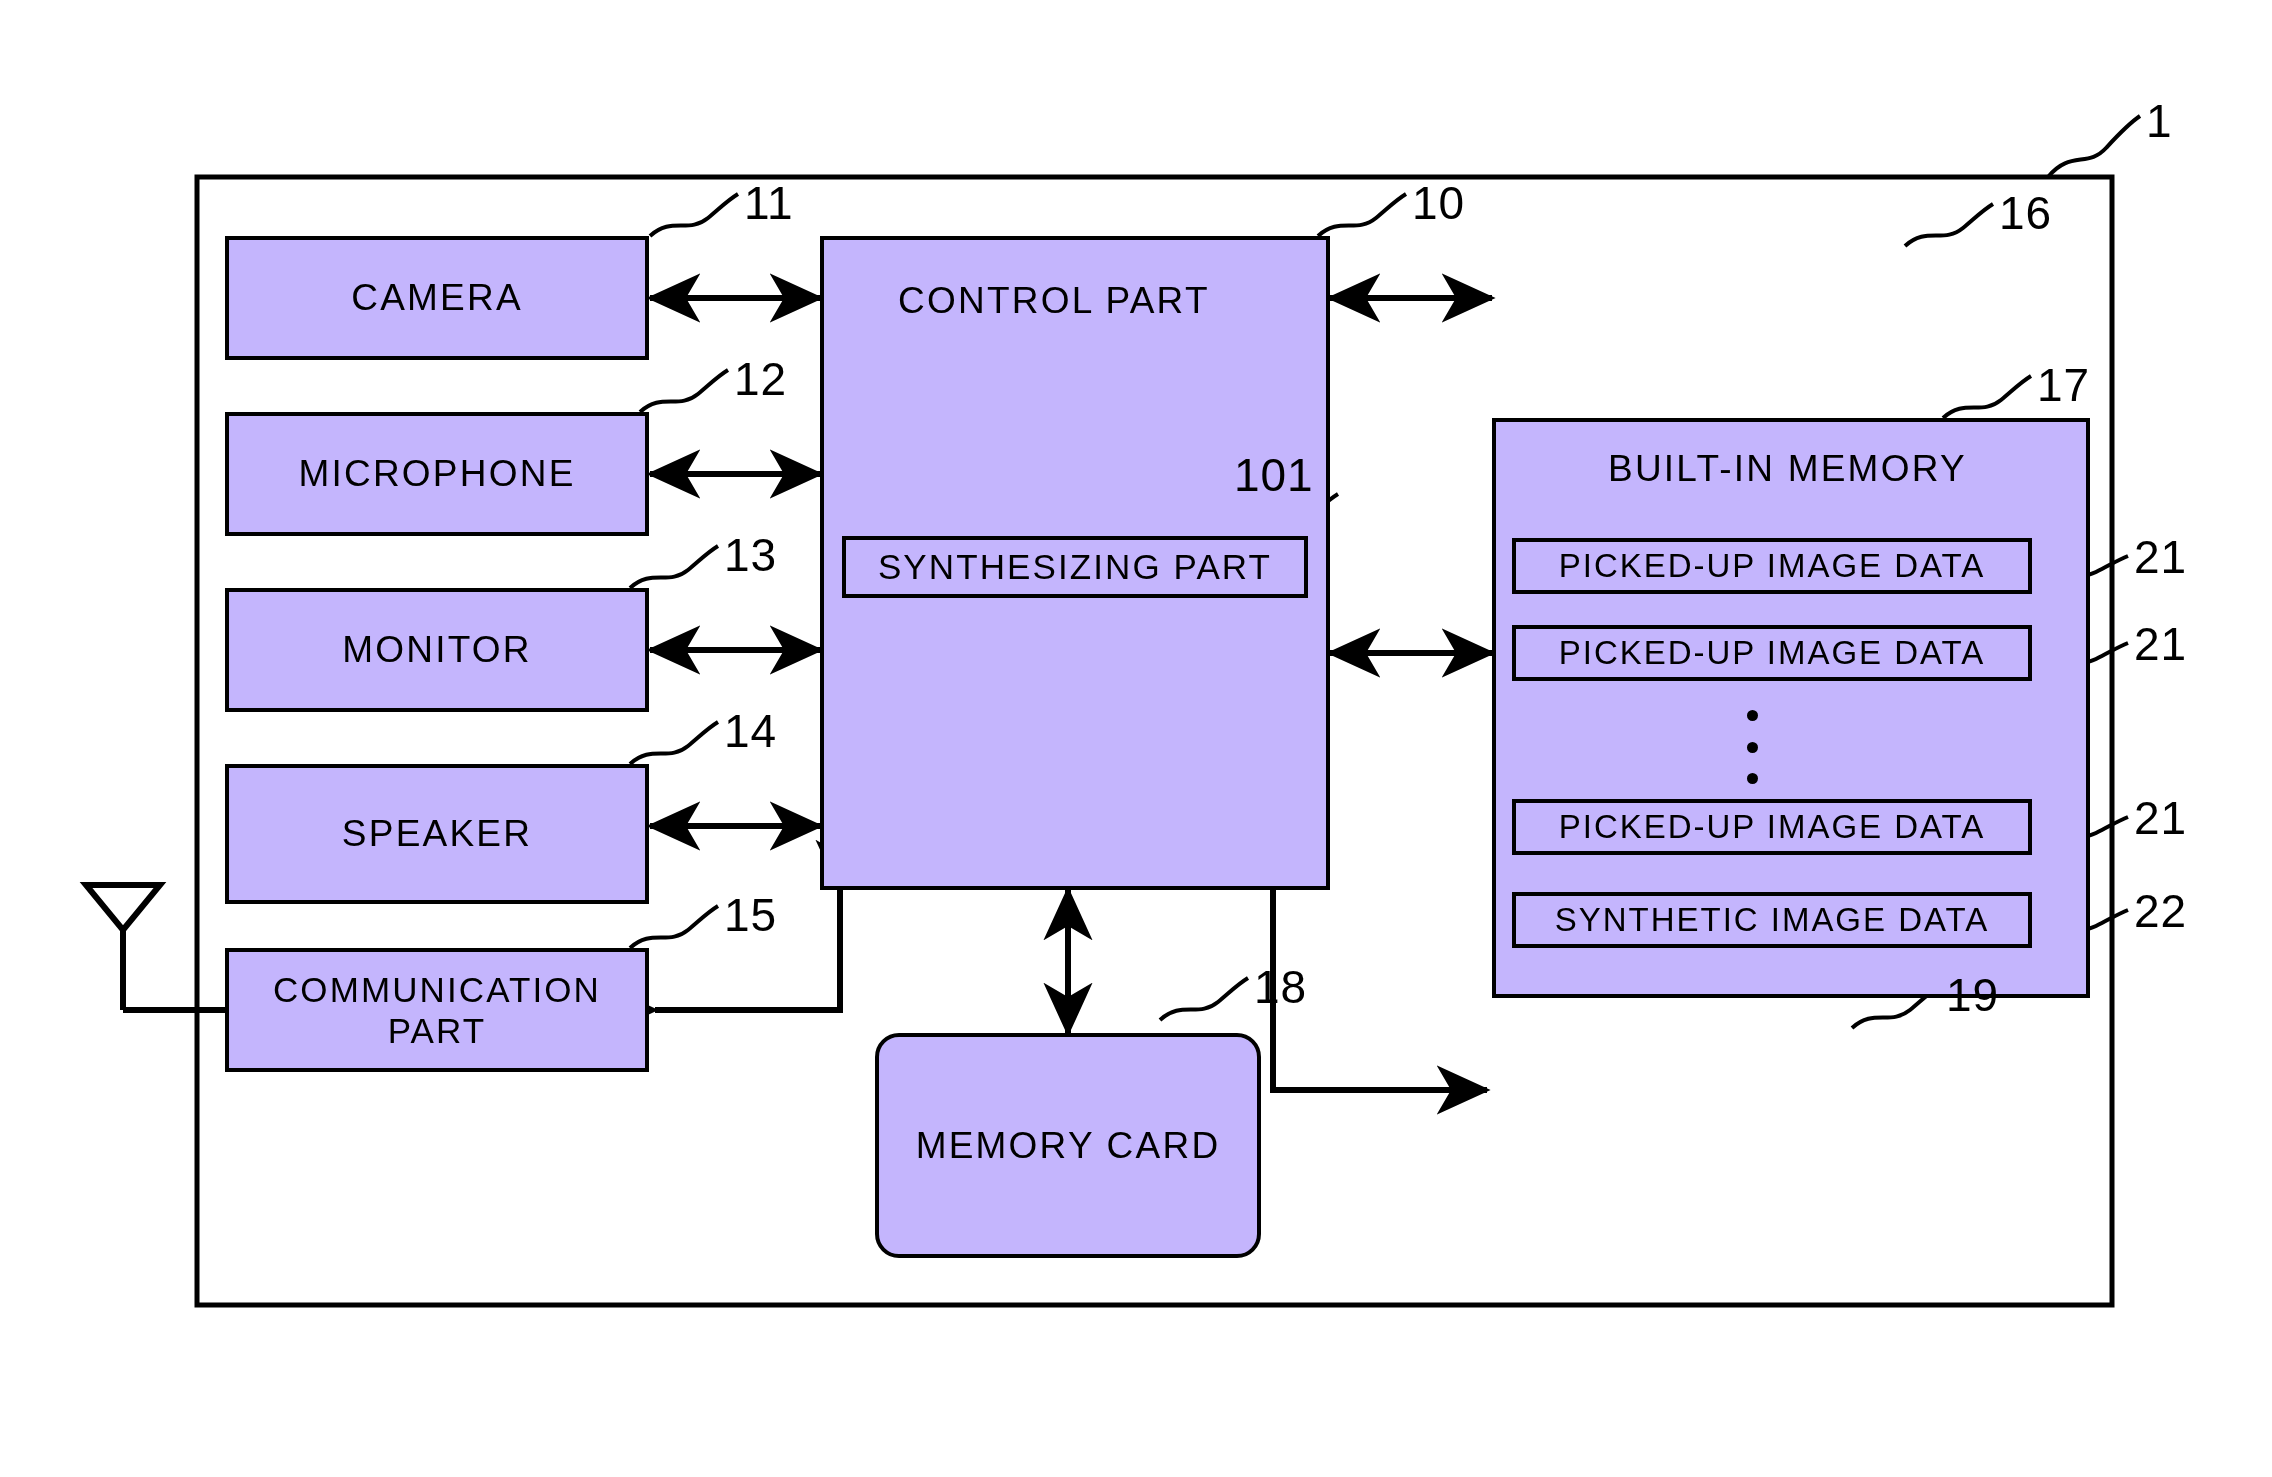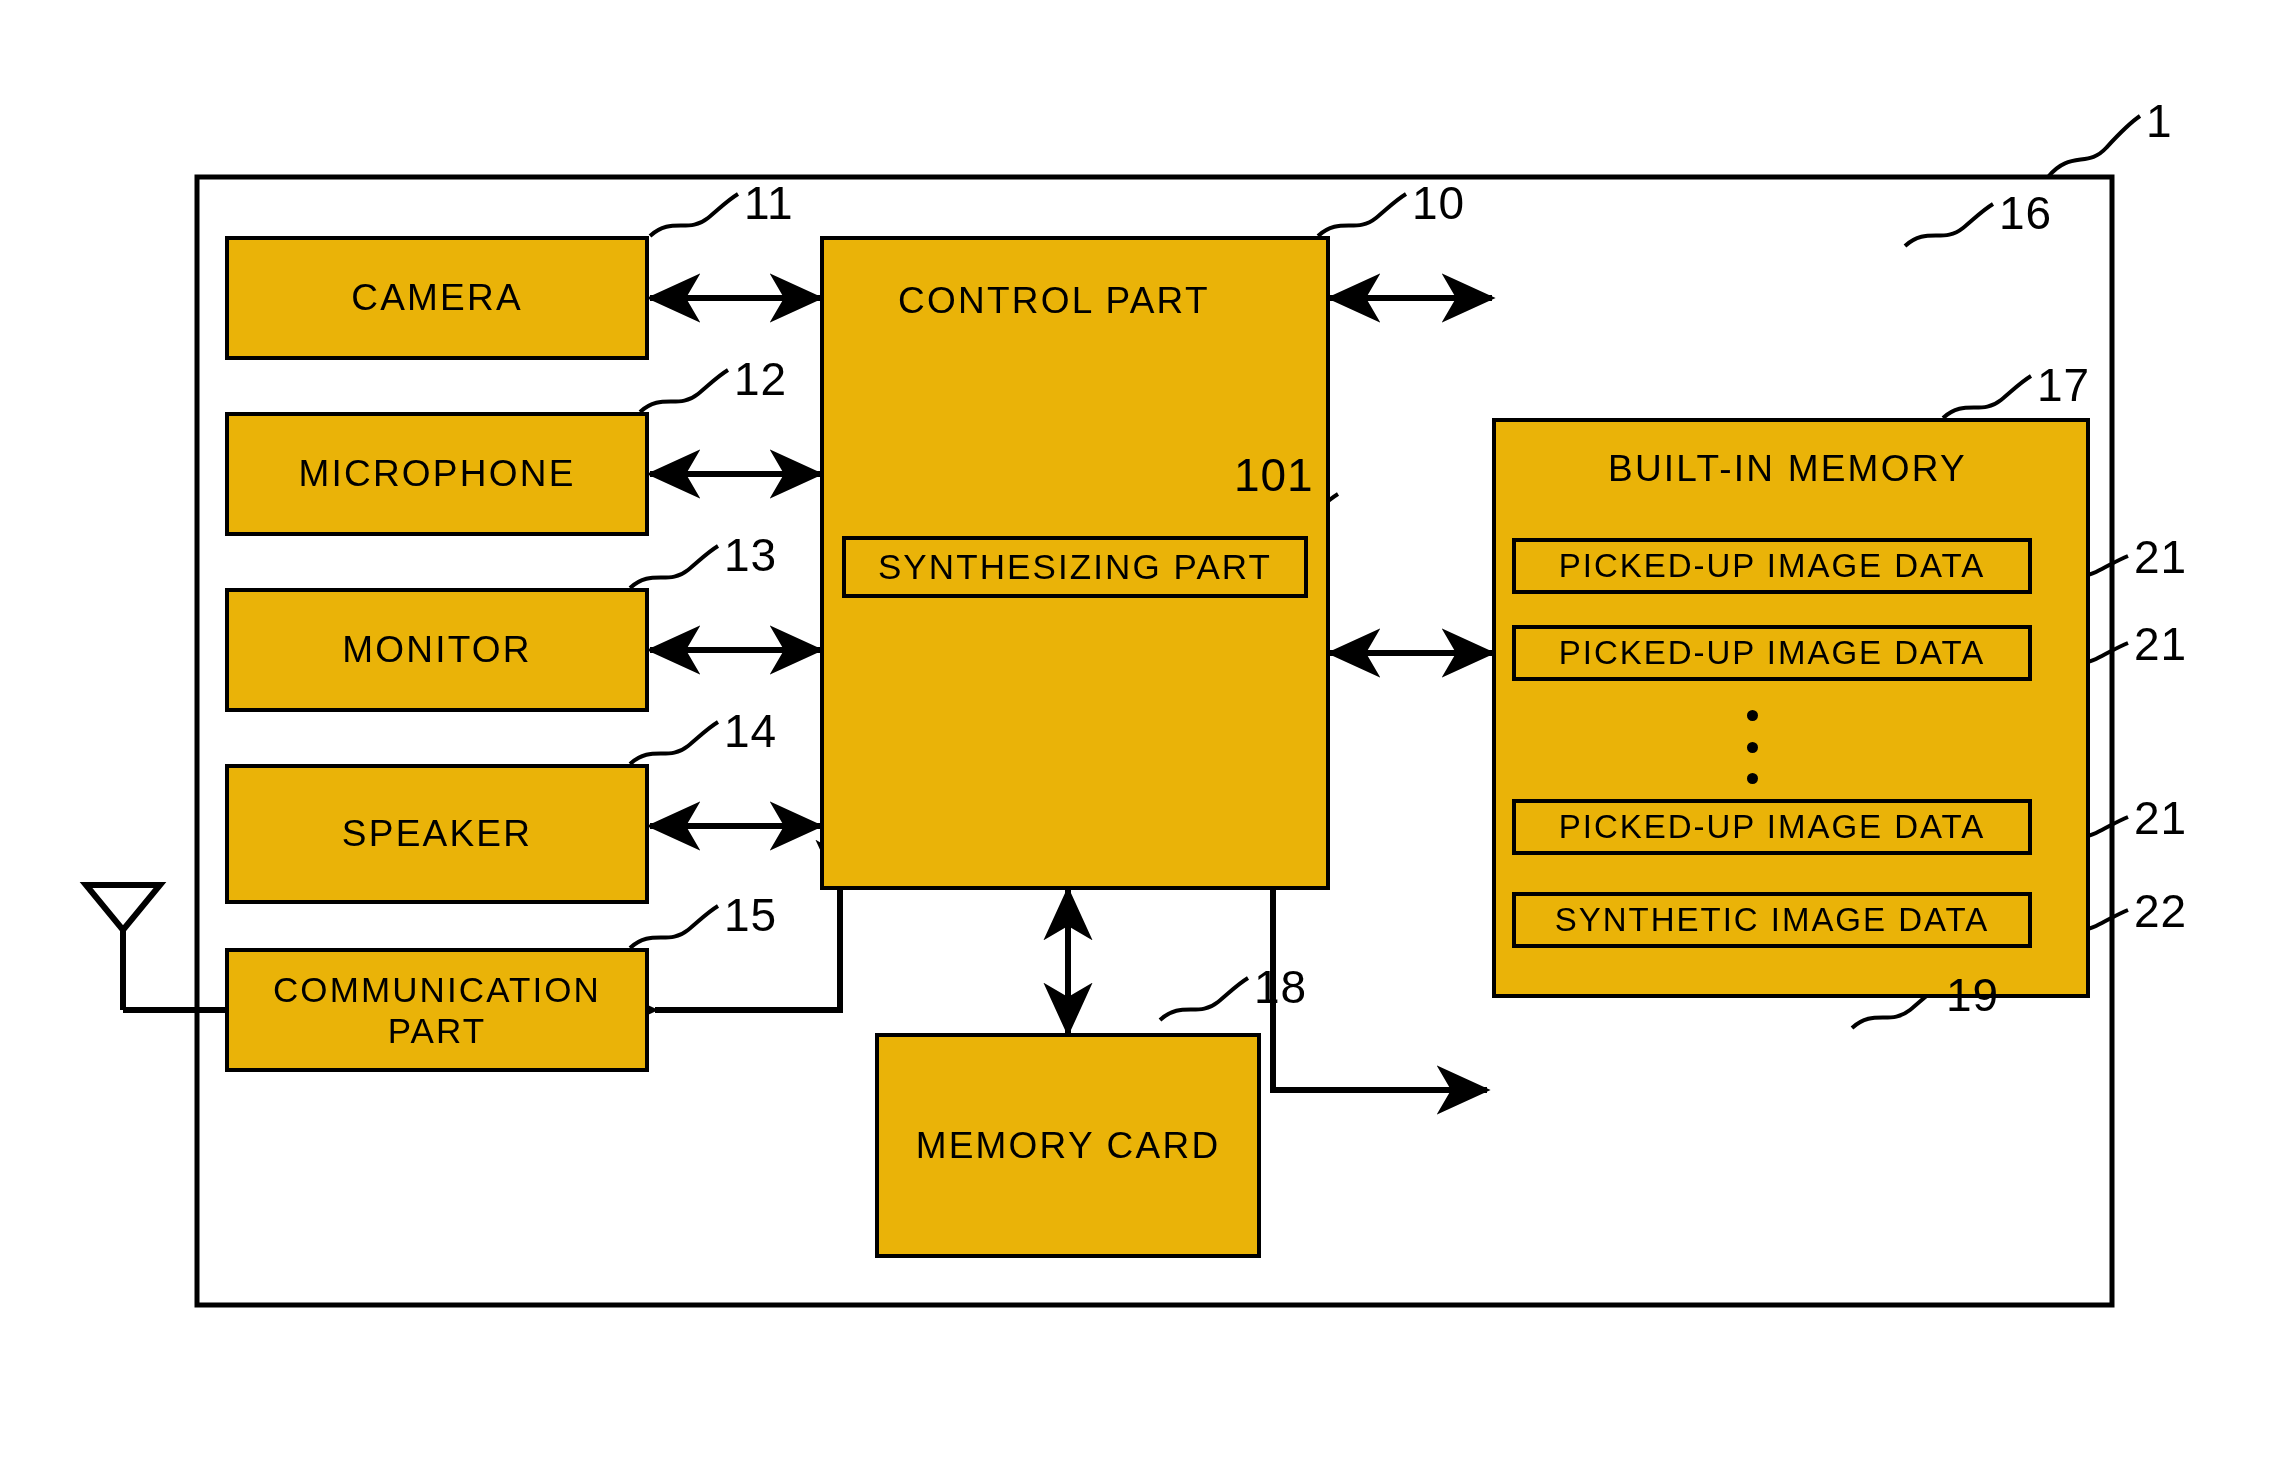--- a/index.html
+++ b/index.html
@@ -8,21 +8,21 @@
     width:2272px;height:1477px;
     font-family:"Liberation Sans", sans-serif;
     color:#000;
     overflow:hidden;
   }
   #stage{position:relative;width:2272px;height:1477px;background:#fff;}
   svg.layer{position:absolute;left:0;top:0;width:2272px;height:1477px;}
   .blk{
     position:absolute;
     border:4px solid #000;
-    background:#eab308;
+    background:#c4b5fd;
     box-sizing:border-box;
     display:flex;
     align-items:center;
     justify-content:center;
     text-align:center;
     letter-spacing:0.06em;
     line-height:1.18;
     font-weight:400;
   }
   .blk .lbl{display:block;width:100%;}
@@ -158,21 +158,21 @@
     </div>
 
   <div class="blk txt-sm" style="left:1512px;top:799px;width:520px;height:56px;">
     <span class="lbl">PICKED-UP IMAGE DATA</span>
   </div>
 
   <div class="blk txt-sm" style="left:1512px;top:892px;width:520px;height:56px;">
     <span class="lbl">SYNTHETIC IMAGE DATA</span>
   </div>
 
-  <div class="blk txt-lg" style="left:875px;top:1033px;width:386px;height:225px;">
+  <div class="blk txt-lg" style="left:875px;top:1033px;width:386px;height:225px;border-radius:24px;">
     <span class="lbl">MEMORY CARD</span>
   </div>
 
 
   <div class="refnum" style="left:2146px;top:98px;">1</div>
   <div class="refnum" style="left:744px;top:180px;">11</div>
   <div class="refnum" style="left:734px;top:356px;">12</div>
   <div class="refnum" style="left:724px;top:532px;">13</div>
   <div class="refnum" style="left:724px;top:708px;">14</div>
   <div class="refnum" style="left:724px;top:892px;">15</div>

